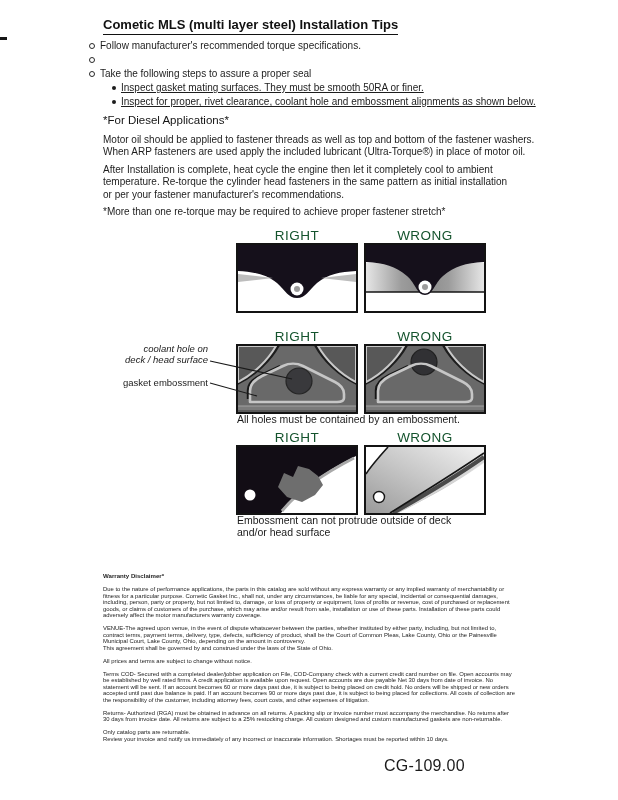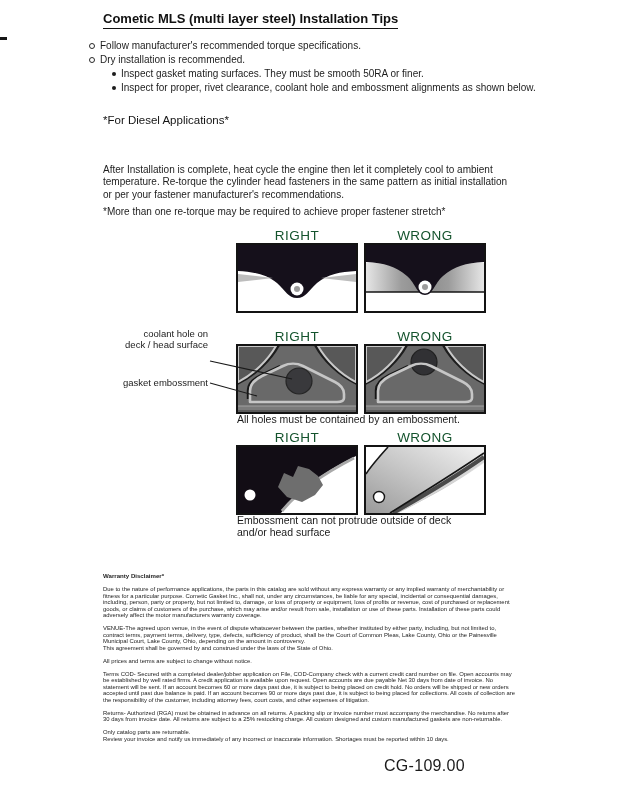--- a/index.html
+++ b/index.html
@@ -1,25 +1,25 @@
 <!DOCTYPE html>
 <html><head>
 <meta charset="utf-8">
 <style>
   html,body{margin:0;padding:0;background:#ffffff;}
   .page{position:relative;width:618px;height:800px;background:#ffffff;
         font-family:"Liberation Sans", sans-serif;color:#1d1d1d;overflow:hidden;}
   .reg-mark{position:absolute;left:0;top:37px;width:7px;height:3px;background:#161616;}
-  .title{position:absolute;left:103px;top:11px;font-size:13px;font-weight:700;
+  .title{position:absolute;left:103px;top:17px;font-size:13px;font-weight:700;
          color:#111;border-bottom:1.5px solid #111;padding-bottom:2px;white-space:nowrap;}
   .bullets{position:absolute;left:89px;top:39px;font-size:10px;line-height:14px;white-space:nowrap;}
   .bullet-row{display:flex;align-items:center;height:14px;}
   .odot{width:4px;height:4px;border:1px solid #2a2a2a;border-radius:50%;margin-right:5px;flex:0 0 auto;}
   .fdot{width:4px;height:4px;background:#1c1c1c;border-radius:50%;margin-right:5px;flex:0 0 auto;}
-  .sub{margin-left:23px;}
+  .sub{margin-left:23px;text-decoration:underline;}
   .section-heading{position:absolute;left:103px;top:114px;font-size:11.5px;font-weight:400;color:#141414;}
   .para{position:absolute;left:103px;width:512px;font-size:10px;line-height:12.4px;
         white-space:pre-line;color:#1d1d1d;}
   .p1{top:134px;} .p2{top:164px;} .p3{top:206px;}
   .rw-label{position:absolute;width:122px;text-align:center;font-size:13.5px;
             letter-spacing:0.5px;color:#14532d;}
   .panel{position:absolute;width:122px;height:70px;border:2px solid #131313;
          box-sizing:border-box;background:#fff;overflow:hidden;}
   .panel svg{display:block;}
   .caption{position:absolute;left:237px;font-size:10.5px;line-height:12px;color:#1b1b1b;white-space:pre-line;}
@@ -40,33 +40,38 @@
 
   <div class="title">Cometic MLS (multi layer steel) Installation Tips</div>
 
   <div class="bullets">
     <div class="bullet-row">
       <span class="odot"></span>
       <span>Follow manufacturer's recommended torque specifications.</span>
     </div>
     <div class="bullet-row">
       <span class="odot"></span>
-      <span>Dry installation is recommended.</span>
+    </div>
+    <div class="bullet-row">
+      <span class="odot"></span>
+      <span>Take the following steps to assure a proper seal</span>
     </div>
     <div class="bullet-row sub">
       <span class="fdot"></span>
       <span>Inspect gasket mating surfaces.  They must be smooth 50RA or finer.</span>
     </div>
     <div class="bullet-row sub">
       <span class="fdot"></span>
       <span>Inspect for proper, rivet clearance, coolant hole and embossment alignments as shown below.</span>
     </div>
   </div>
 
   <div class="section-heading">*For Diesel Applications*</div>
+  <div class="para p1">Motor oil should be applied to fastener threads as well as top and bottom of the fastener washers.
+When ARP fasteners are used apply the included lubricant (Ultra-Torque®) in place of motor oil.</div>
   <div class="para p3">*More than one re-torque may be required to achieve proper fastener stretch*</div>
   <div class="para p2">After Installation is complete, heat cycle the engine then let it completely cool to ambient
 temperature. Re-torque the cylinder head fasteners in the same pattern as initial installation
 or per your fastener manufacturer's recommendations.</div>
 
   <div class="rw-label" style="left:236px;top:228px;">RIGHT</div>
   <div class="rw-label" style="left:364px;top:228px;">WRONG</div>
 
   <div class="panel" style="left:236px;top:243px;">
     <svg viewBox="0 0 118 66" width="118" height="66">
@@ -92,21 +97,21 @@
       <line x1="0" y1="47" x2="118" y2="47" stroke="#141414" stroke-width="1.6"></line>
       <path d="M0,0 H118 V17 C99,18 89,21 77,31 C68,39 67,50 59,50 C51,50 50,39 41,31 C29,21 19,18 0,17 Z" fill="#15101b"></path>
       <circle cx="59" cy="42" r="6.5" fill="#ffffff"></circle>
       <circle cx="59" cy="42" r="3" fill="#9b9b9b"></circle>
     </svg>
   </div>
 
   <div class="rw-label" style="left:236px;top:329px;">RIGHT</div>
   <div class="rw-label" style="left:364px;top:329px;">WRONG</div>
 
-  <div class="side-label" style="top:328px;">coolant hole on
+  <div class="side-label" style="top:343px;font-style:italic;">coolant hole on
 deck / head surface</div>
   <div class="side-label" style="top:377px;">gasket embossment</div>
 
   <div class="panel" style="left:236px;top:344px;">
     <svg viewBox="0 0 118 66" width="118" height="66">
       <rect width="118" height="66" fill="#696969"></rect>
       <rect y="60" width="118" height="6" fill="#7b7b7b"></rect>
       <line x1="0" y1="60" x2="118" y2="60" stroke="#a2a2a2" stroke-width="1"></line>
       <line x1="0" y1="65" x2="118" y2="65" stroke="#3c3c3c" stroke-width="1"></line>
       <path d="M40,-2 C32,13 17,28 -2,37" fill="none" stroke="#1d1d1d" stroke-width="5"></path>

